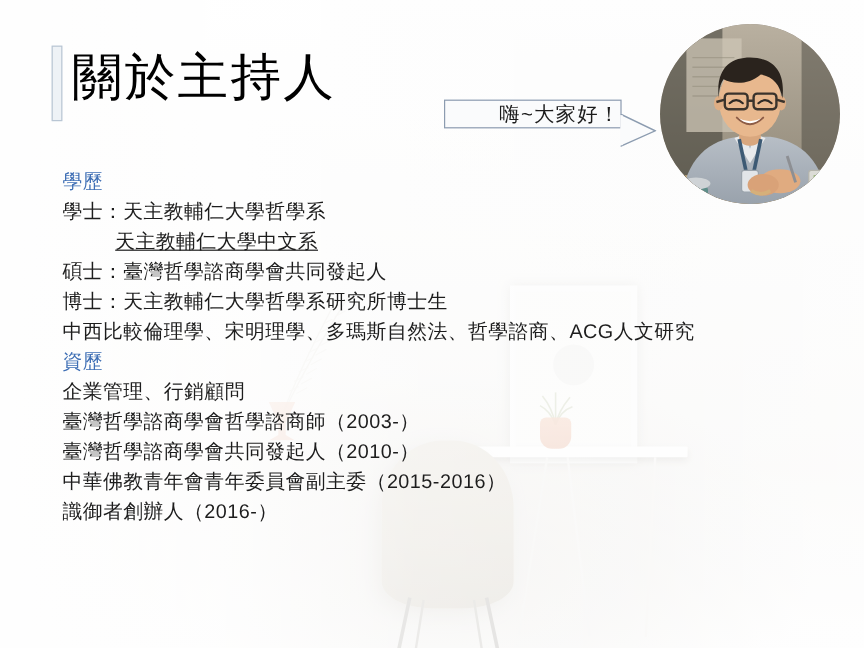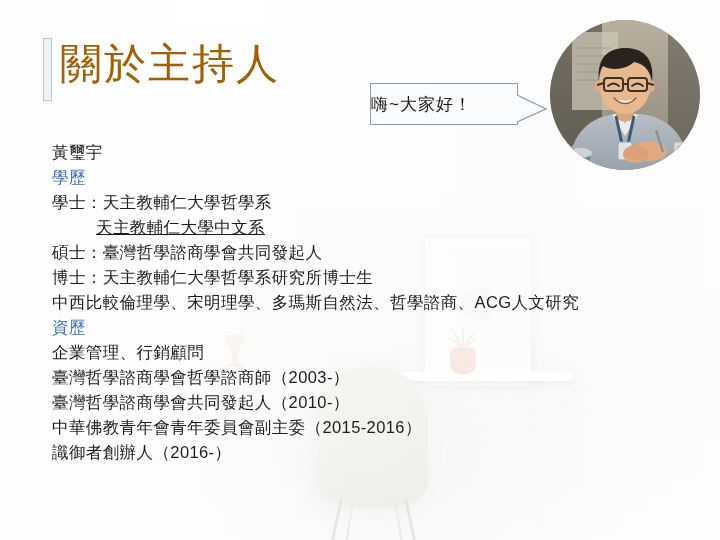--- a/index.html
+++ b/index.html
@@ -133,33 +133,33 @@
     width:9px; height:63px;
     background:#eef2f6;
     border:1px solid #b9c6d4;
     box-sizing:border-box;
   }
   .title{
     position:absolute; left:60px; top:35px;
     font-size:42px;
     line-height:58px;
     letter-spacing:2px;
-    color:#a16207;
+    color:#000000;
     font-weight:400;
     white-space:nowrap;
   }
 
   
   .bubble{
     position:absolute; left:370px; top:83px;
-    width:148px; height:42px;
+    width:148px; height:24px;
     box-sizing:border-box;
     border:1px solid #8c9cb0;
     background:#fafbfc;
-    display:flex; align-items:center; justify-content:flex-start;
+    display:flex; align-items:center; justify-content:flex-end;
   }
   .bubble-text{
     font-size:17px;
     color:#1b1b1b;
     letter-spacing:1px;
     white-space:nowrap;
   }
   .bubble-tail{
     position:absolute; left:517px; top:95px;
     width:30px; height:30px;
@@ -349,21 +349,20 @@
         <rect x="128" y="126" width="6" height="6" fill="#8fae6e"></rect>
         <rect x="137" y="126" width="6" height="6" fill="#9aa66e"></rect>
         <rect x="6" y="136" width="34" height="9" rx="2" fill="#5f8e8a"></rect>
         <ellipse cx="30" cy="133" rx="12" ry="5" fill="#cfd3d6"></ellipse>
       </g>
     </svg>
   </div>
 
   <div class="body-text">
 
-    <div class="line">黃璽宇</div>
 
     <div class="line heading">學歷</div>
     <div class="line">學士：天主教輔仁大學哲學系</div>
     <div class="line indent">天主教輔仁大學中文系</div>
     <div class="line">碩士：臺灣哲學諮商學會共同發起人</div>
     <div class="line">博士：天主教輔仁大學哲學系研究所博士生</div>
 
     <div class="line">中西比較倫理學、宋明理學、多瑪斯自然法、哲學諮商、ACG人文研究</div>
 
     <div class="line heading">資歷</div>

